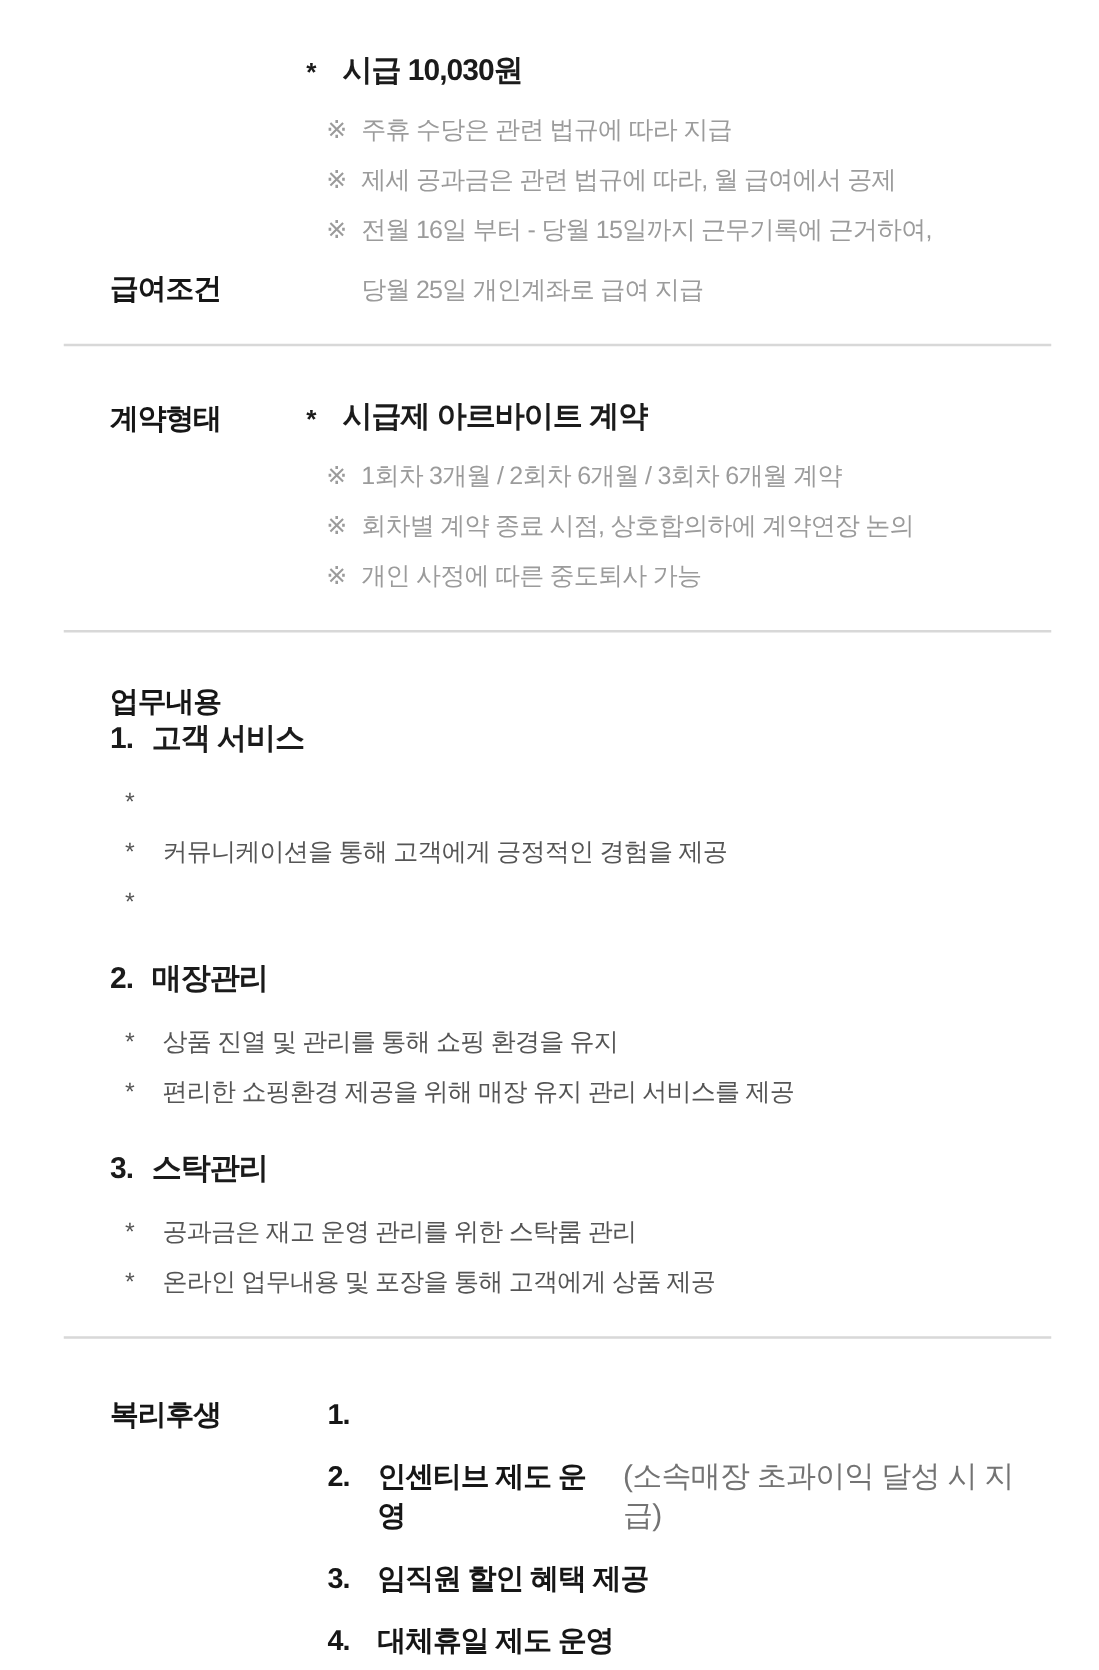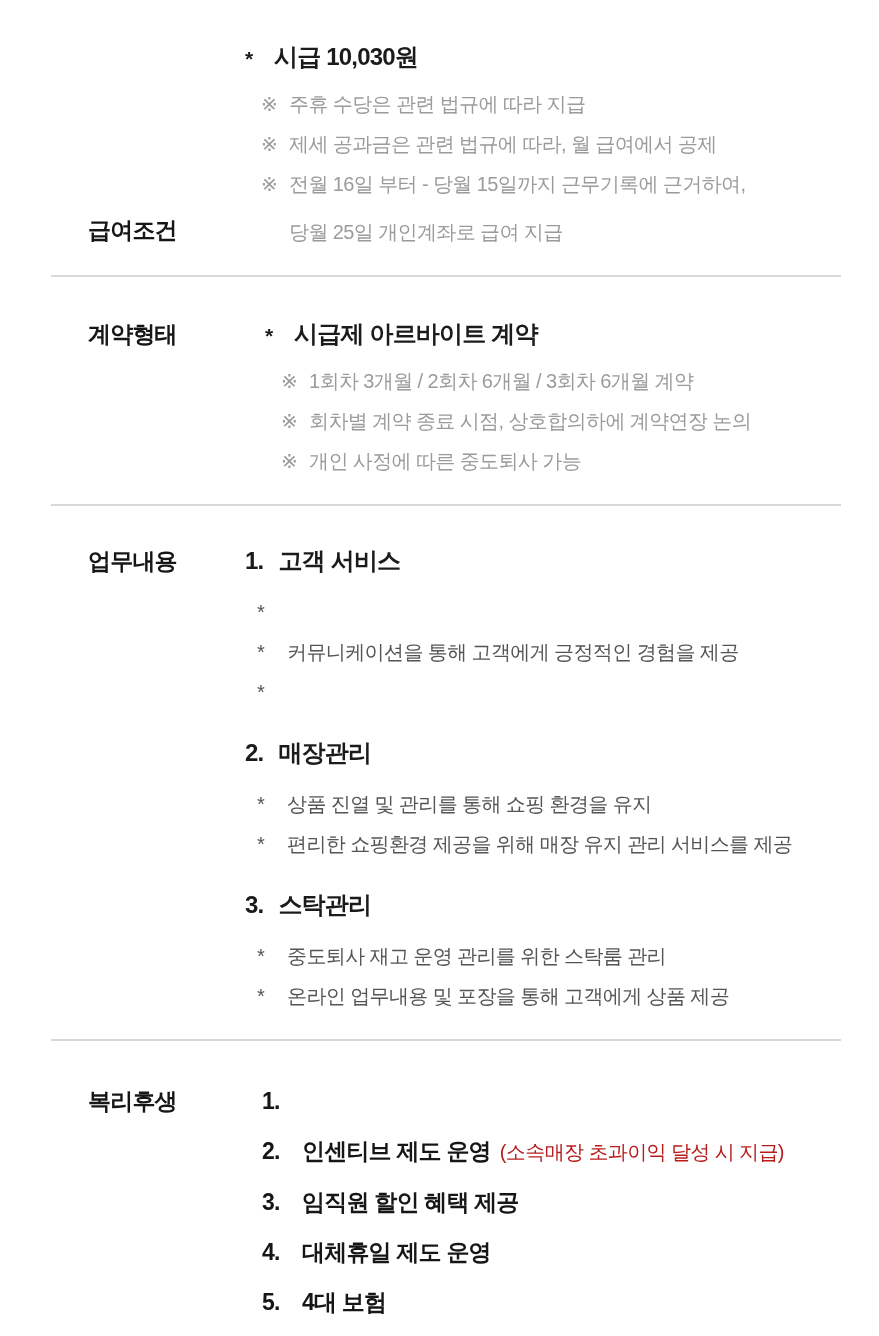--- a/index.html
+++ b/index.html
@@ -104,29 +104,29 @@
     font-weight: 700;
     letter-spacing: -0.8px;
     line-height: 31px;
     color: #161616;
     margin-bottom: 19px;
   }
   .benefit:last-child { margin-bottom: 0; }
   .benefit .num { width: 40px; flex-shrink: 0; }
   .benefit .suffix {
     font-weight: 400;
-    font-size: 20px;
+    font-size: 24px;
     letter-spacing: -0.6px;
     margin-left: 9px;
-    color: #b91c1c;
+    color: #737373;
   }
 
   .mt-salary   { margin-top: 0; align-items: flex-end; }
-  .mt-contract { margin-top: 42px; gap: 20px; }
-  .mt-duties   { margin-top: 40px; }
+  .mt-contract { margin-top: 42px; }
+  .mt-duties   { margin-top: 40px; flex-direction: column; }
   .mt-benefits { margin-top: 45px; }
 </style>
 </head>
 <body>
 
 <div class="page">
 
   <section class="section mt-salary">
     <div class="label">급여조건</div>
     <div class="content">
@@ -225,21 +225,21 @@
       </div>
 
       <div class="group">
         <div class="group-title">
           <span class="num">3.</span>
           <span>스탁관리</span>
         </div>
         <div class="bullets">
           <div class="bullet">
             <span class="marker">*</span>
-            <div>중도퇴사 재고 운영 관리를 위한 스탁룸 관리</div>
+            <div>공과금은 재고 운영 관리를 위한 스탁룸 관리</div>
           </div>
           <div class="bullet">
             <span class="marker">*</span>
             <div>온라인 업무내용 및 포장을 통해 고객에게 상품 제공</div>
           </div>
         </div>
       </div>
 
     </div>
   </section>

